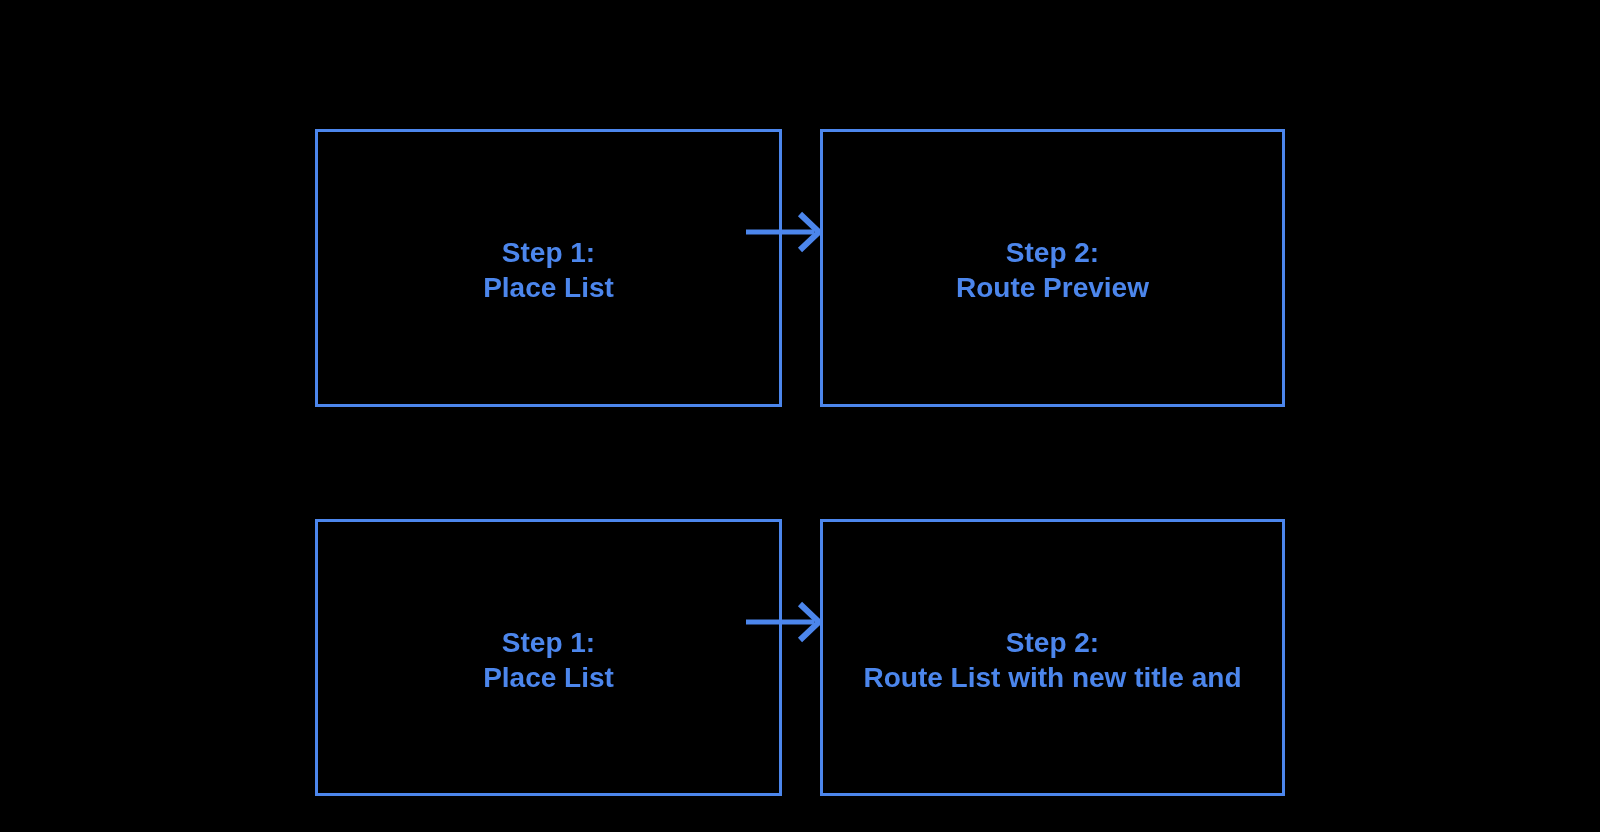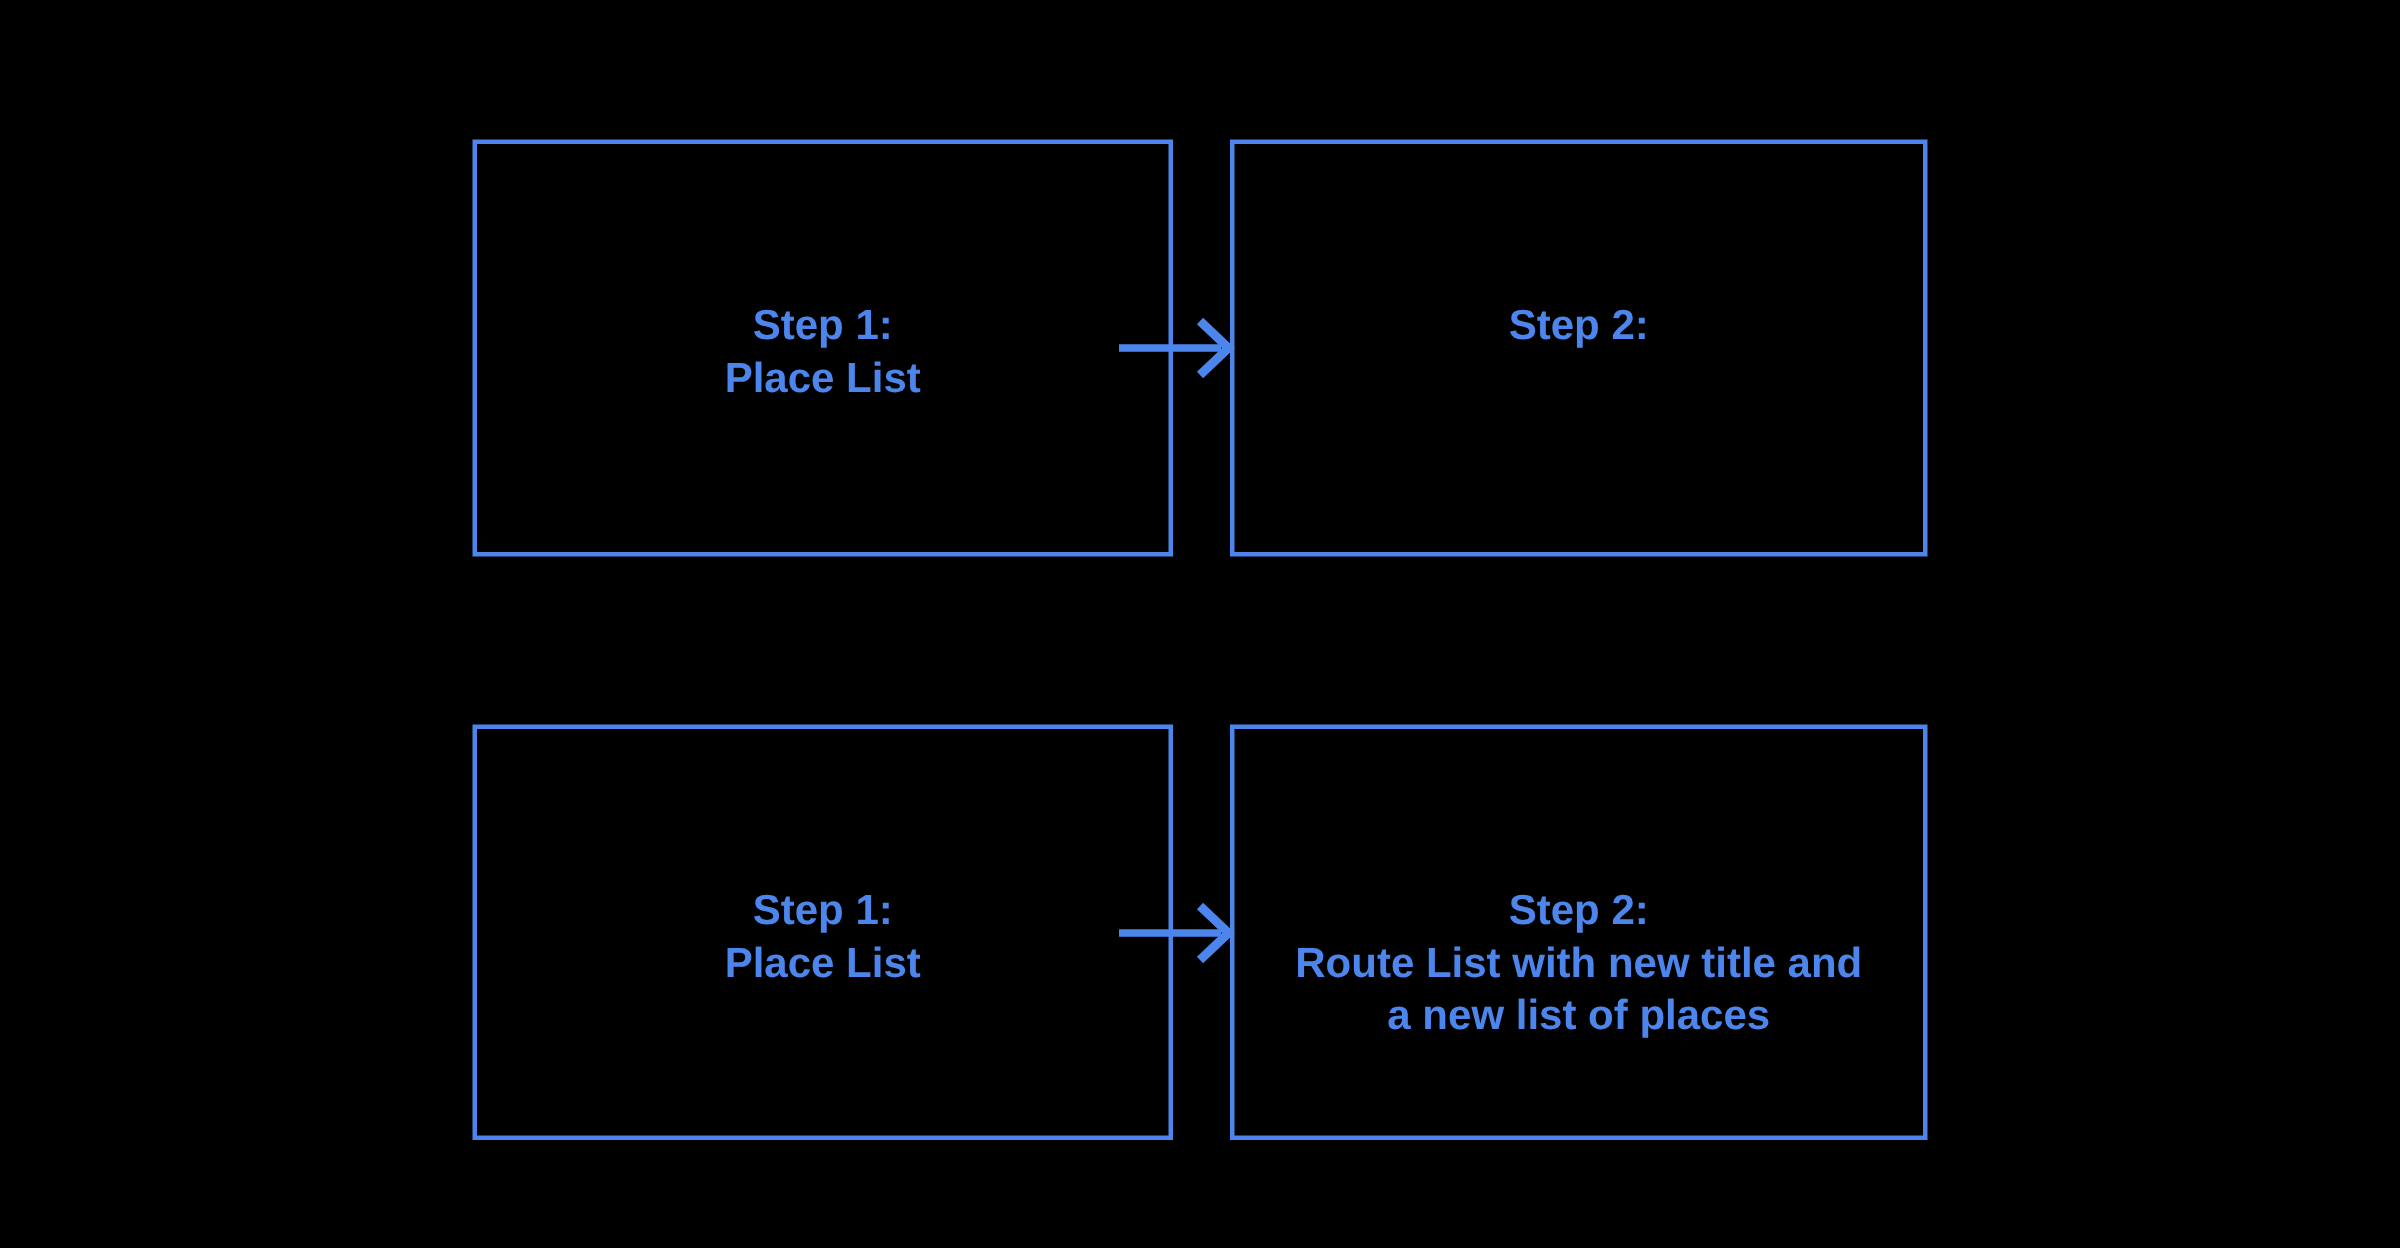--- a/index.html
+++ b/index.html
@@ -15,20 +15,21 @@
   }
   .canvas {
     position: relative;
     width: 1600px; height: 832px;
     background: var(--bg);
   }
   .node {
     position: absolute;
     border: 3px solid var(--accent);
     background: transparent;
+    margin-top: 36px;
   }
   .node-label {
     position: absolute;
     left: 0; right: 0;
     top: 103px;
     text-align: center;
     color: var(--accent);
     font-weight: bold;
     font-size: 28px;
     line-height: 35px;
@@ -58,36 +59,36 @@
   </div>
 
   <svg class="flow-arrow row1" viewBox="0 0 78 44">
     <line x1="1" y1="22" x2="69" y2="22" stroke="currentColor" stroke-width="5"></line>
     <polyline points="55,4 74,22 55,40" fill="none" stroke="currentColor" stroke-width="6"></polyline>
   </svg>
 
   <div class="node flow1-step2">
     <div class="node-label">
       <div>Step 2:</div>
+      <div>Route Preview</div>
     </div>
   </div>
 
   <div class="node flow2-step1">
     <div class="node-label">
       <div>Step 1:</div>
       <div>Place List</div>
     </div>
   </div>
 
   <svg class="flow-arrow row2" viewBox="0 0 78 44">
     <line x1="1" y1="22" x2="69" y2="22" stroke="currentColor" stroke-width="5"></line>
     <polyline points="55,4 74,22 55,40" fill="none" stroke="currentColor" stroke-width="6"></polyline>
   </svg>
 
   <div class="node flow2-step2">
     <div class="node-label">
       <div>Step 2:</div>
       <div>Route List with new title and</div>
-      <div>a new list of places</div>
     </div>
   </div>
 
 </div>
 
 </body></html>

